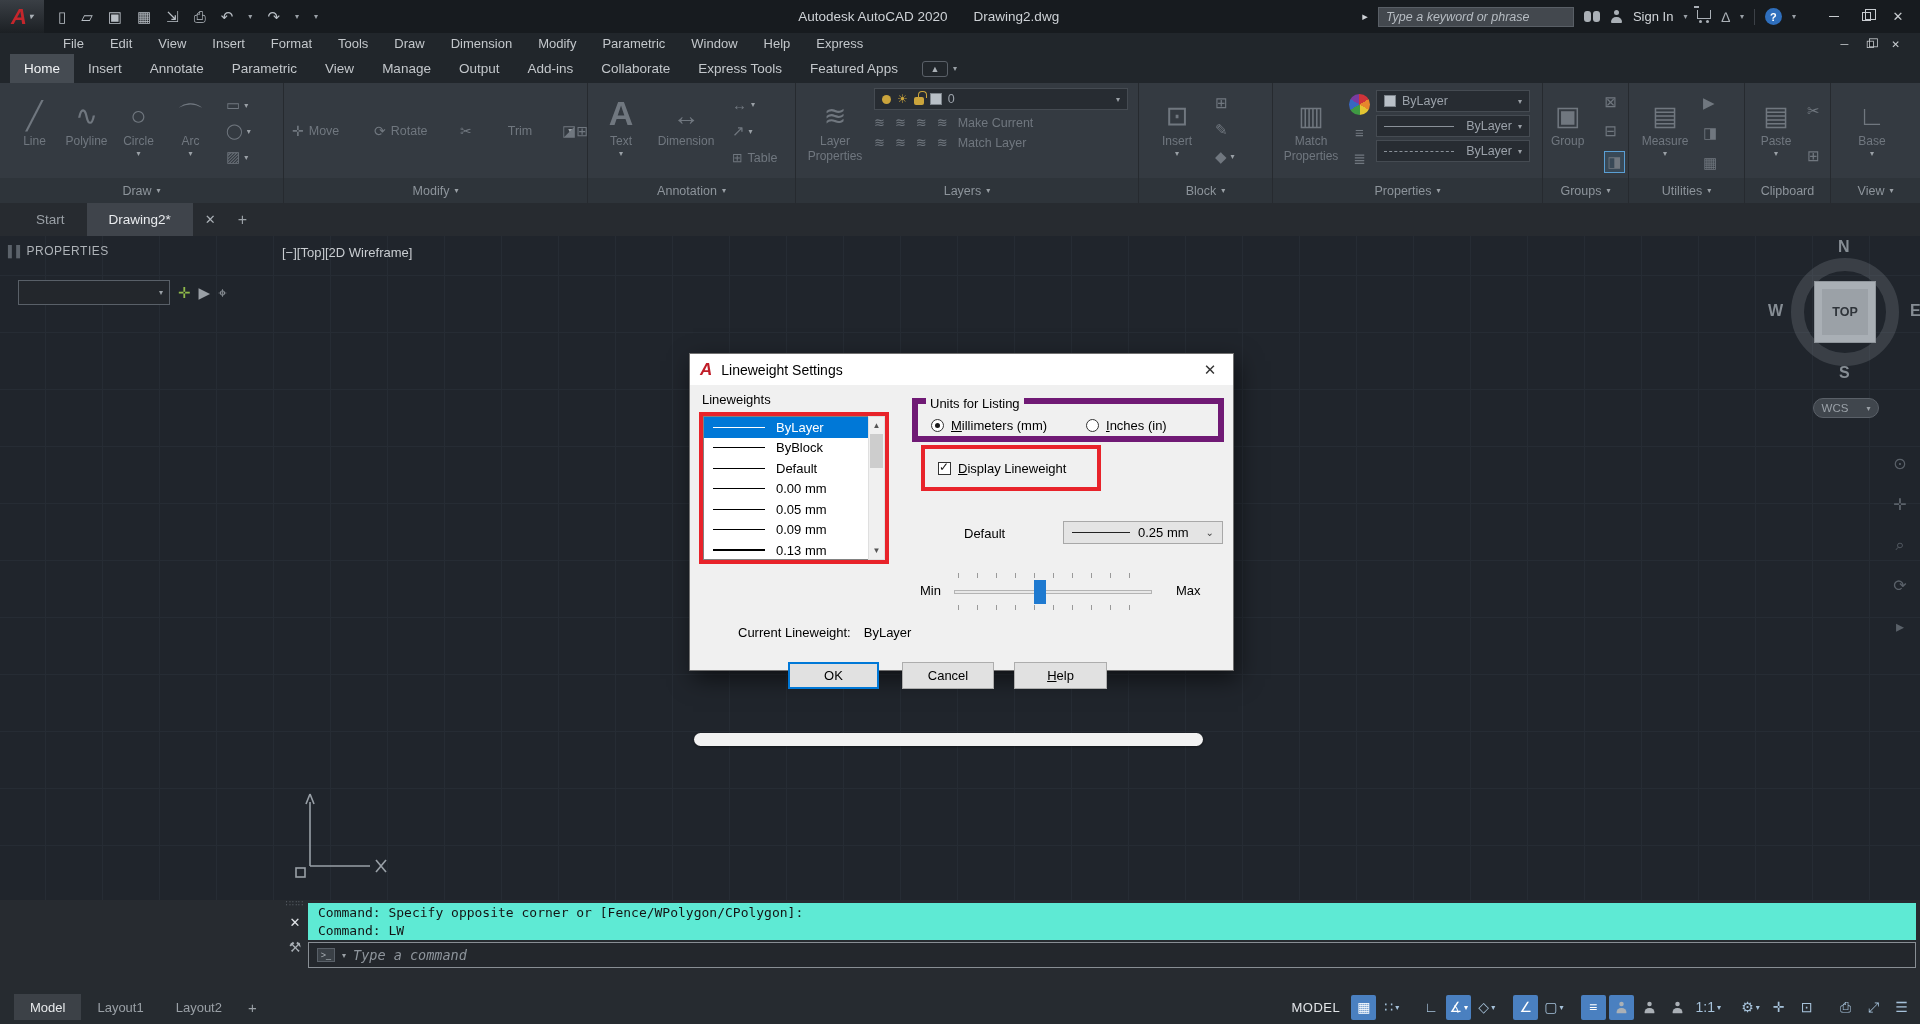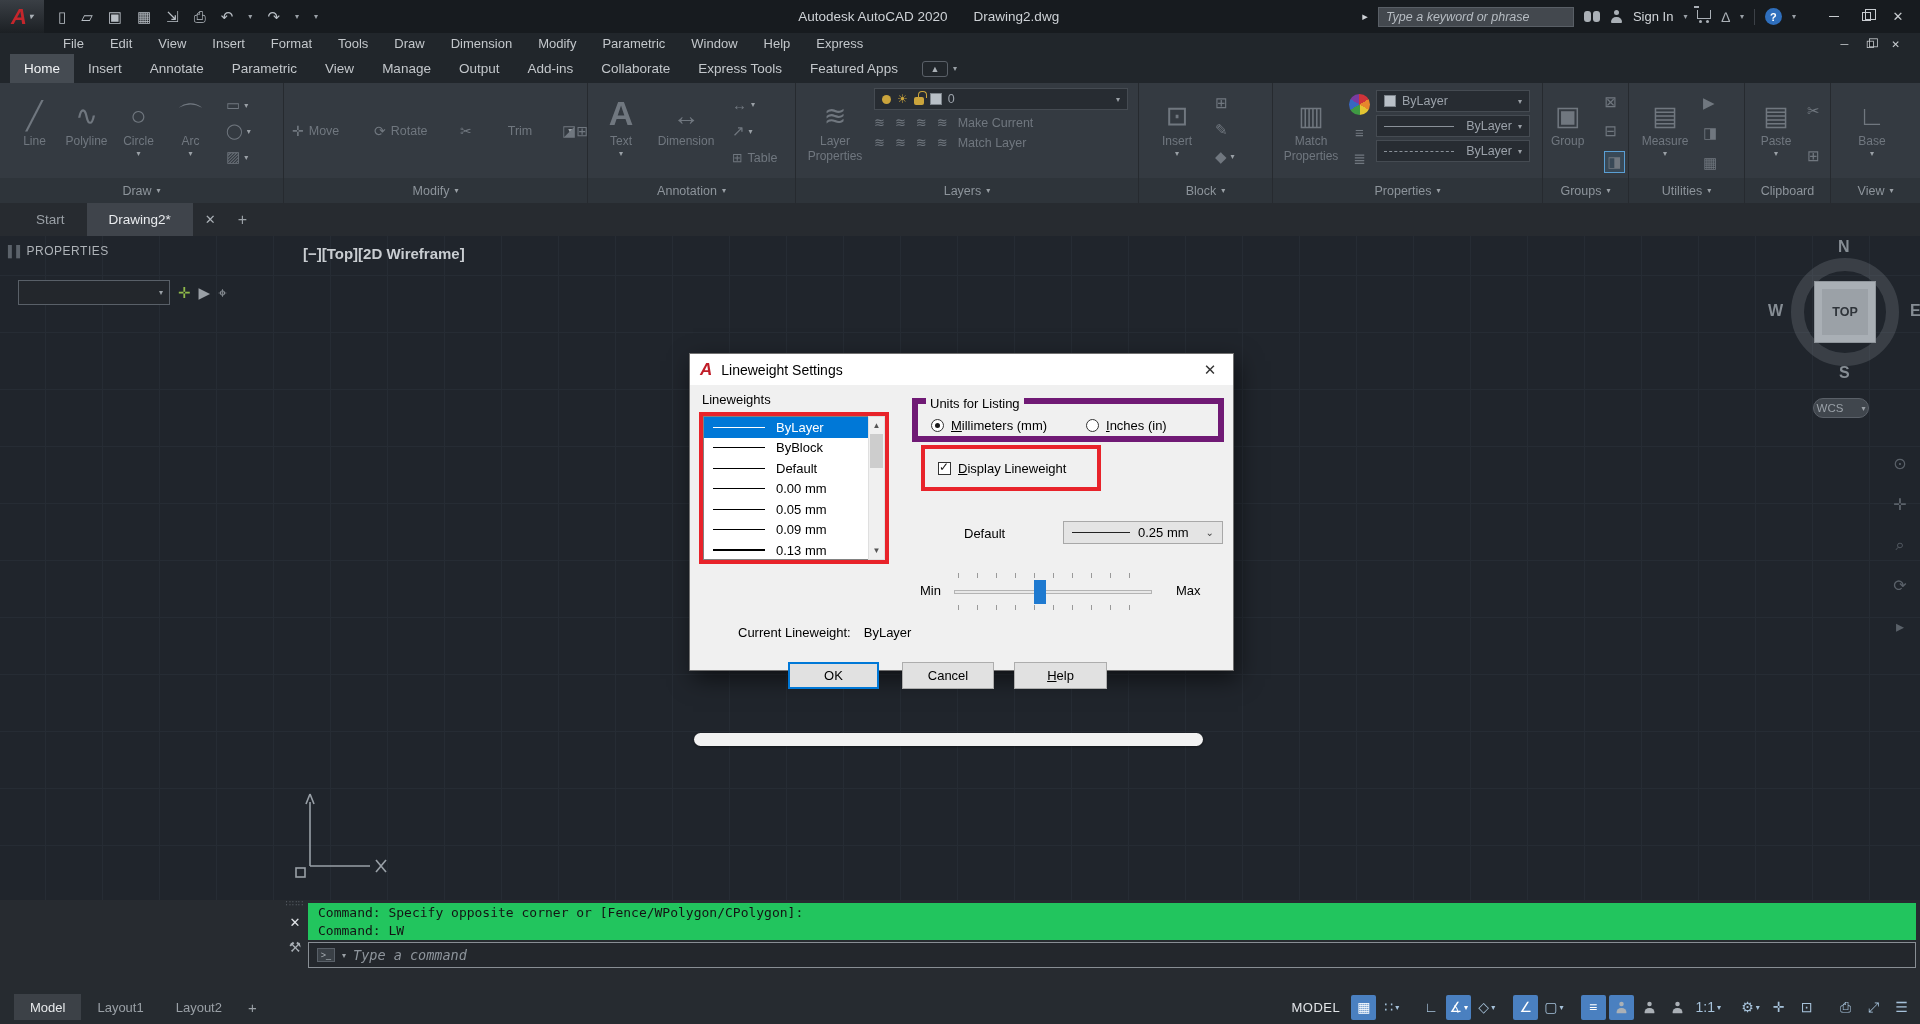--- a/index.html
+++ b/index.html
@@ -128,21 +128,21 @@
   .ftab{display:flex;align-items:center;padding:0 22px;cursor:default;}
   .ftab.active{background:#3f444b;color:#e9ebee;}
   .ftab-close{display:flex;align-items:center;padding:0 12px;color:#aab0b6;font-size:13px;}
   .ftab-plus{display:flex;align-items:center;padding:0 10px;color:#9aa0a6;font-size:16px;}
 
   
   .canvas{position:absolute;top:236px;left:0;right:0;height:664px;background:#20252c;
           background-image:linear-gradient(#262c34 1px,transparent 1px),
                            linear-gradient(90deg,#262c34 1px,transparent 1px);
           background-size:57px 57px;background-position:-12px -18px;}
-  .vplabel{position:absolute;left:303px;top:9px;font-size:15px;color:#c9cdd1;font-weight:bold;}
+  .vplabel{position:absolute;left:282px;top:9px;font-size:13px;color:#c9cdd1;}
 
   .propspalette{position:absolute;left:4px;top:8px;color:#aeb3b8;}
   .pp-head{display:flex;align-items:center;gap:6px;font-size:12px;letter-spacing:.5px;}
   .pp-grip{color:#5b626a;font-size:11px;}
   .pp-row{display:flex;align-items:center;gap:8px;margin-top:22px;margin-left:14px;}
   .pp-combo{width:152px;height:25px;background:#23272c;border:1px solid #596068;display:flex;
             align-items:center;justify-content:flex-end;padding-right:6px;}
   .pp-ico{font-size:15px;color:#9aa0a6;}
   .pp-ico.green{color:#8fba4a;}
 
@@ -156,21 +156,21 @@
   .vc-ring{position:absolute;left:21px;top:18px;width:108px;height:108px;border-radius:50%;
            border:13px solid rgba(125,133,141,.28);}
   .vc-top{position:absolute;left:44px;top:41px;width:62px;height:62px;background:#a9afb5;
           border:1px solid #8f959b;display:flex;align-items:center;justify-content:center;}
   .vc-top-inner{width:46px;height:46px;background:#9ba1a7;display:flex;align-items:center;
                 justify-content:center;font-size:12.5px;font-weight:bold;color:#2f343a;}
   .vc-n{position:absolute;left:68px;top:-2px;font-weight:bold;font-size:16px;}
   .vc-s{position:absolute;left:69px;top:124px;font-weight:bold;font-size:16px;}
   .vc-w{position:absolute;left:-2px;top:62px;font-weight:bold;font-size:16px;}
   .vc-e{position:absolute;left:140px;top:62px;font-weight:bold;font-size:16px;}
-  .vc-wcs{position:absolute;left:43px;top:158px;width:56px;height:20px;background:#40464d;
+  .vc-wcs{position:absolute;left:43px;top:158px;width:66px;height:20px;background:#40464d;
           border:1px solid #5a6068;border-radius:10px;display:flex;align-items:center;
           justify-content:center;gap:18px;font-size:11.5px;color:#9aa1a8;}
 
   .navbar{position:absolute;right:6px;top:218px;width:28px;display:flex;flex-direction:column;
           align-items:center;gap:22px;color:#5a6169;font-size:16px;}
 
   
   .dialog{position:absolute;left:689px;top:353px;width:545px;height:318px;background:#f0f0f0;
           border:1px solid #707070;box-shadow:4px 8px 22px rgba(0,0,0,.55);font-size:13px;color:#000;}
   .dlg-title{height:31px;background:#fff;display:flex;align-items:center;padding-left:10px;gap:9px;font-size:14px;}
@@ -215,21 +215,21 @@
   .btn.ok{left:98px;width:91px;border:2px solid #0078d7;}
   .btn.cancel{left:212px;width:92px;}
   .btn.help{left:324px;width:93px;}
   .currow{position:absolute;left:48px;top:240px;display:flex;gap:13px;}
 
   
   .cmdpanel{position:absolute;top:900px;left:0;right:0;height:90px;background:#272b30;}
   .cmdside{position:absolute;left:284px;top:2px;width:22px;display:flex;flex-direction:column;
            align-items:center;gap:9px;color:#aab0b6;}
   .cmdgrip{font-size:8px;letter-spacing:1px;color:#6b727a;line-height:4px;}
-  .cmdhist{position:absolute;left:308px;top:3px;right:4px;height:37px;background:#22c55e;
+  .cmdhist{position:absolute;left:308px;top:3px;right:4px;height:37px;background:#5eead4;
            font-family:"DejaVu Sans Mono",monospace;font-size:13px;color:#141414;
            padding:1px 10px;line-height:18px;white-space:pre;}
   .cmdinput{position:absolute;left:308px;top:42px;right:4px;height:26px;background:#23272c;
             border:1px solid #888e94;display:flex;align-items:center;padding:0 8px;gap:7px;}
   .cmdico{width:18px;height:14px;background:#3a4046;border:1px solid #596068;color:#aab0b6;
           font-size:9px;display:flex;align-items:center;justify-content:center;}
   .cmdfield{flex:1;background:transparent;border:none;outline:none;color:#cfd3d7;
             font-family:"DejaVu Sans Mono",monospace;font-size:13.5px;font-style:italic;}
   .cmdfield::placeholder{color:#8e959c;}
 

